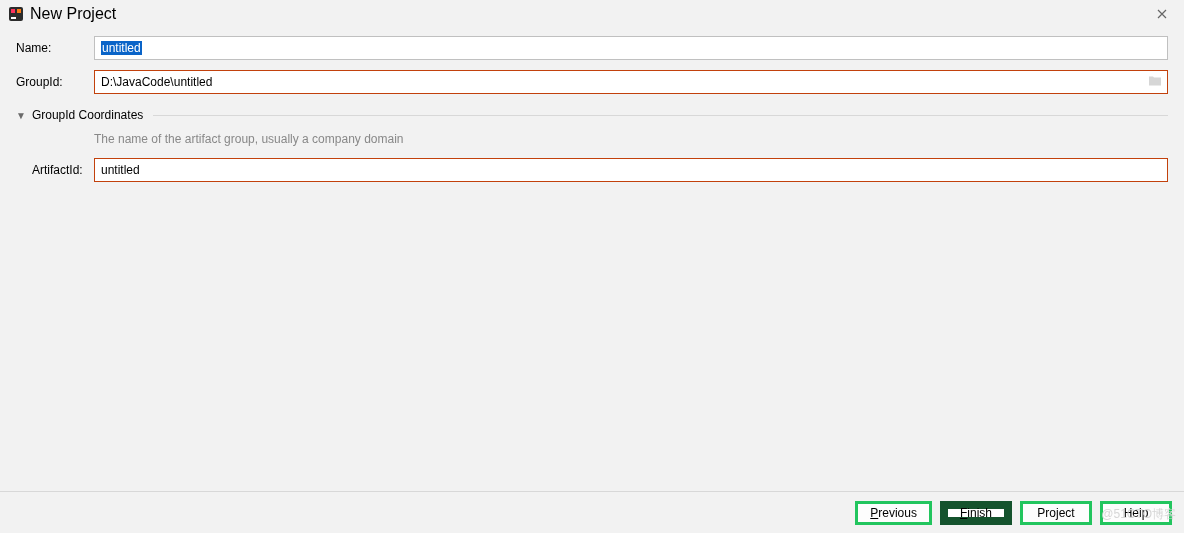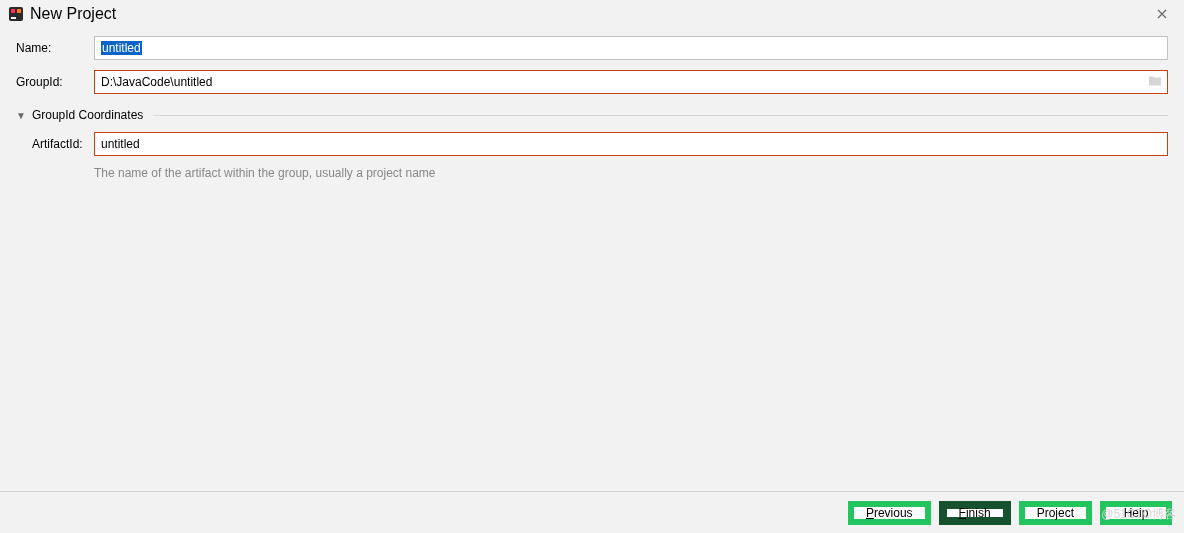--- a/index.html
+++ b/index.html
@@ -113,21 +113,21 @@
       background: #f2f2f2;
       display: flex;
       align-items: center;
       justify-content: flex-end;
       padding: 0 12px;
       gap: 8px;
     }
     .btn {
       min-width: 72px;
       height: 24px;
-      border: 6px solid #22c55e;
+      border: 3px solid #22c55e;
       background: #fdfdfd;
       font-family: inherit;
       font-size: 12px;
       padding: 0 12px;
       cursor: pointer;
       display: inline-flex;
       align-items: center;
       justify-content: center;
     }
     .btn.default {
@@ -186,28 +186,28 @@
     </div>
   </div>
 
   <div class="section-header">
     <span class="triangle">▼</span>
     <span>GroupId Coordinates</span>
     <span class="line"></span>
   </div>
 
   <div class="artifact-section">
+    <div class="hint">The name of the artifact group, usually a company domain</div>
 
     <div class="row">
       <div class="label-col">ArtifactId:</div>
       <div class="field-col">
         <input class="text-input" type="text" value="untitled" style="">
       </div>
     </div>
-    <div class="hint">The name of the artifact within the group, usually a project name</div>
 
   </div>
 
 </div>
 
 <div class="button-bar">
   <button class="btn">
       <span><span class="mn">P</span><span>revious</span></span>
     </button>
   <button class="btn default">

